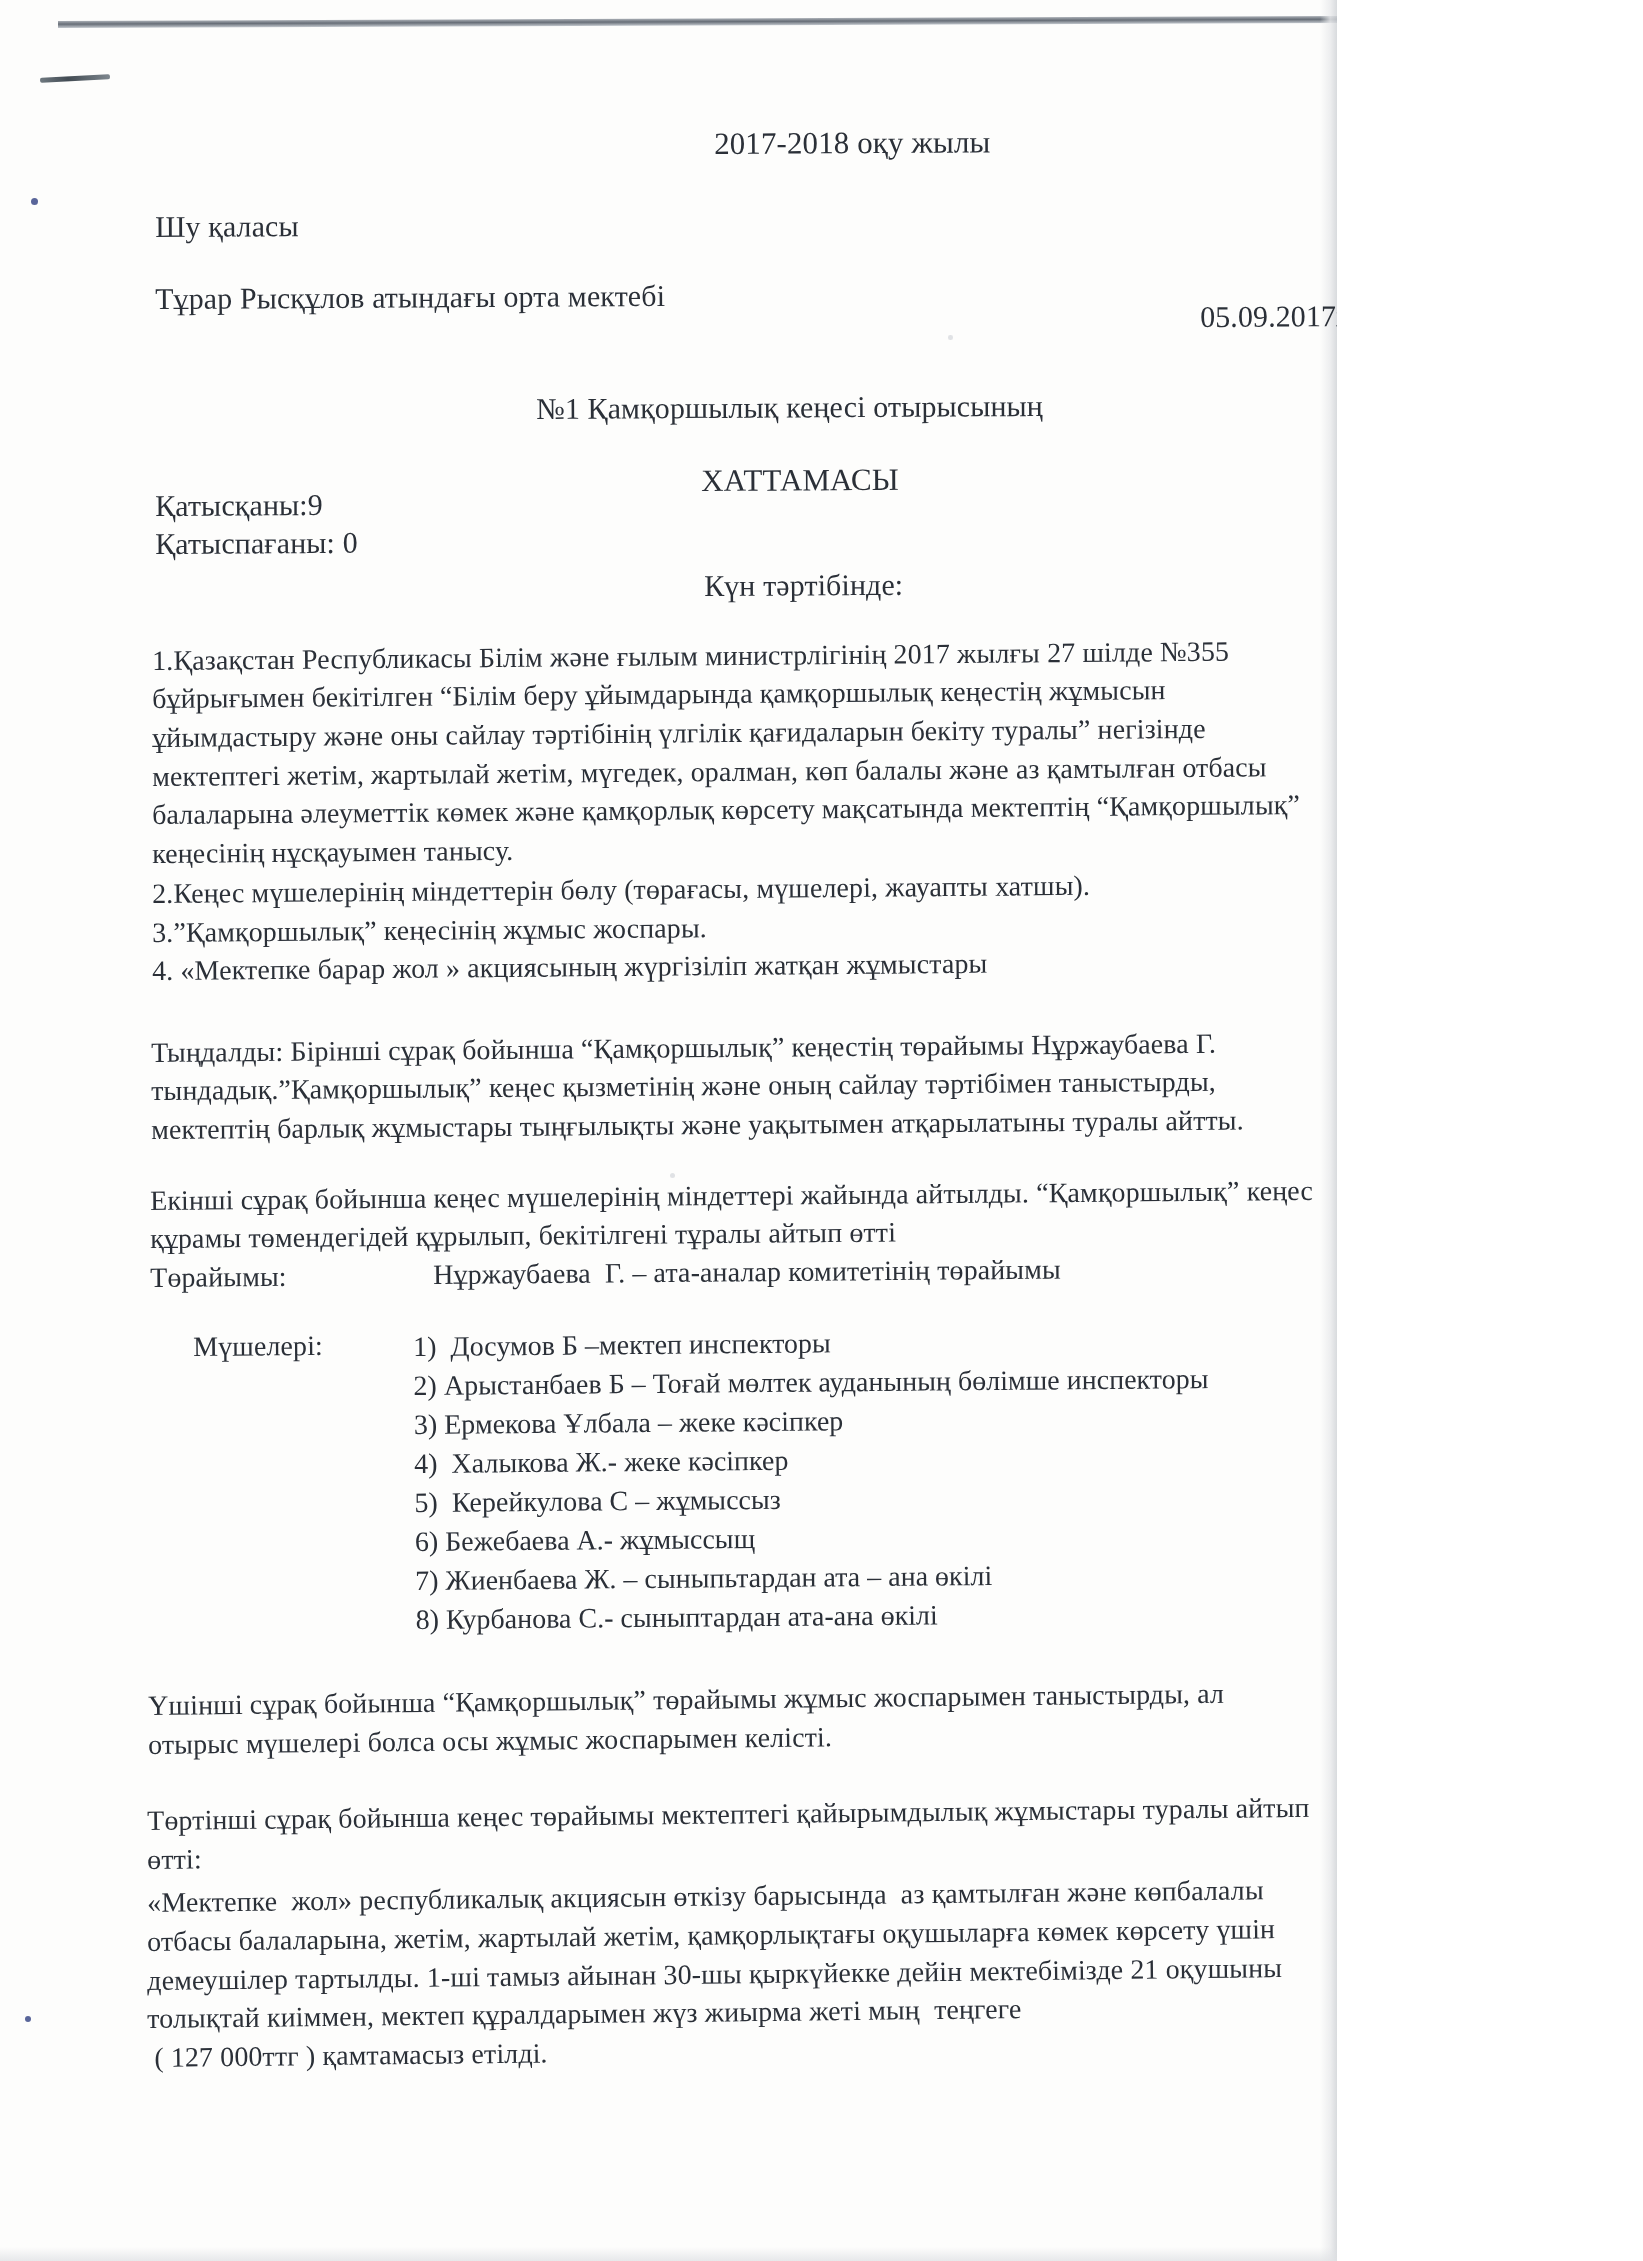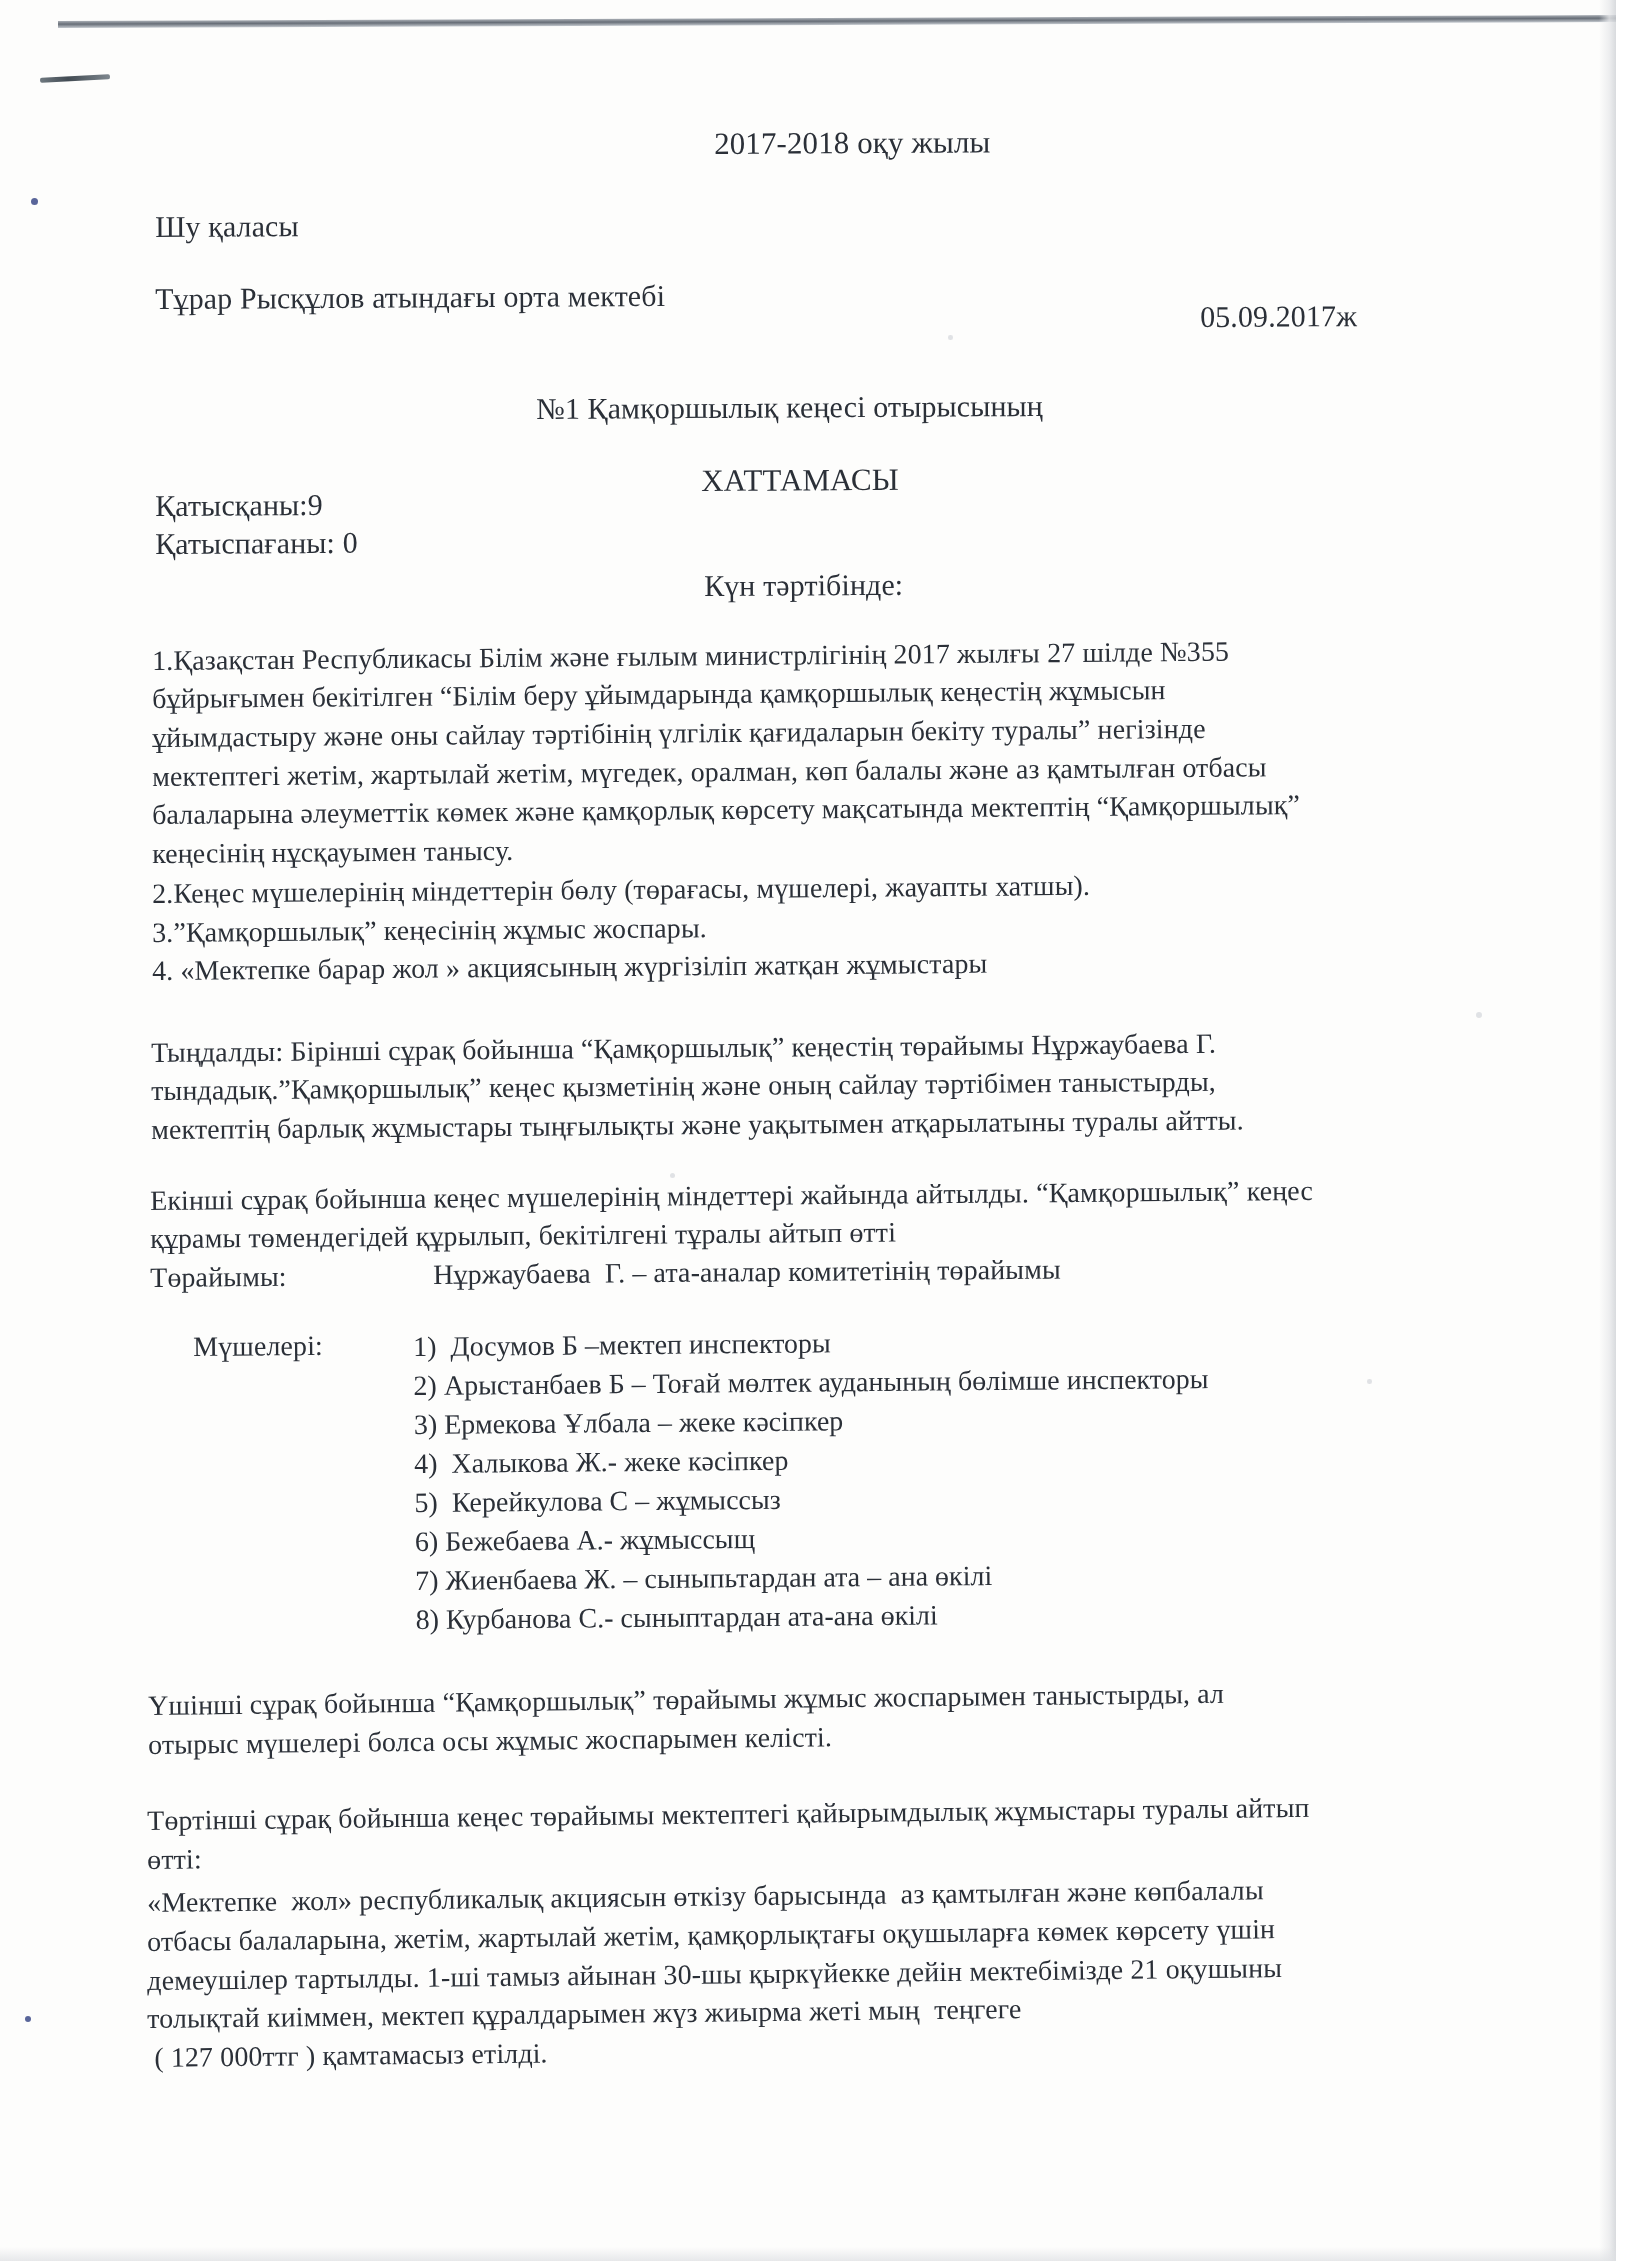--- a/index.html
+++ b/index.html
@@ -6,21 +6,21 @@
   html, body {
     margin: 0;
     padding: 0;
     background: #ffffff;
   }
   body {
     font-family: "Liberation Serif", "DejaVu Serif", serif;
   }
   #page {
     position: relative;
-    width: 1616px;
+    width: 1337px;
     height: 2261px;
     background: #fdfdfc;
     overflow: hidden;
     color: #2b3038;
   }
 
   
   .scan-top-edge {
     position: absolute;
     left: 58px;

